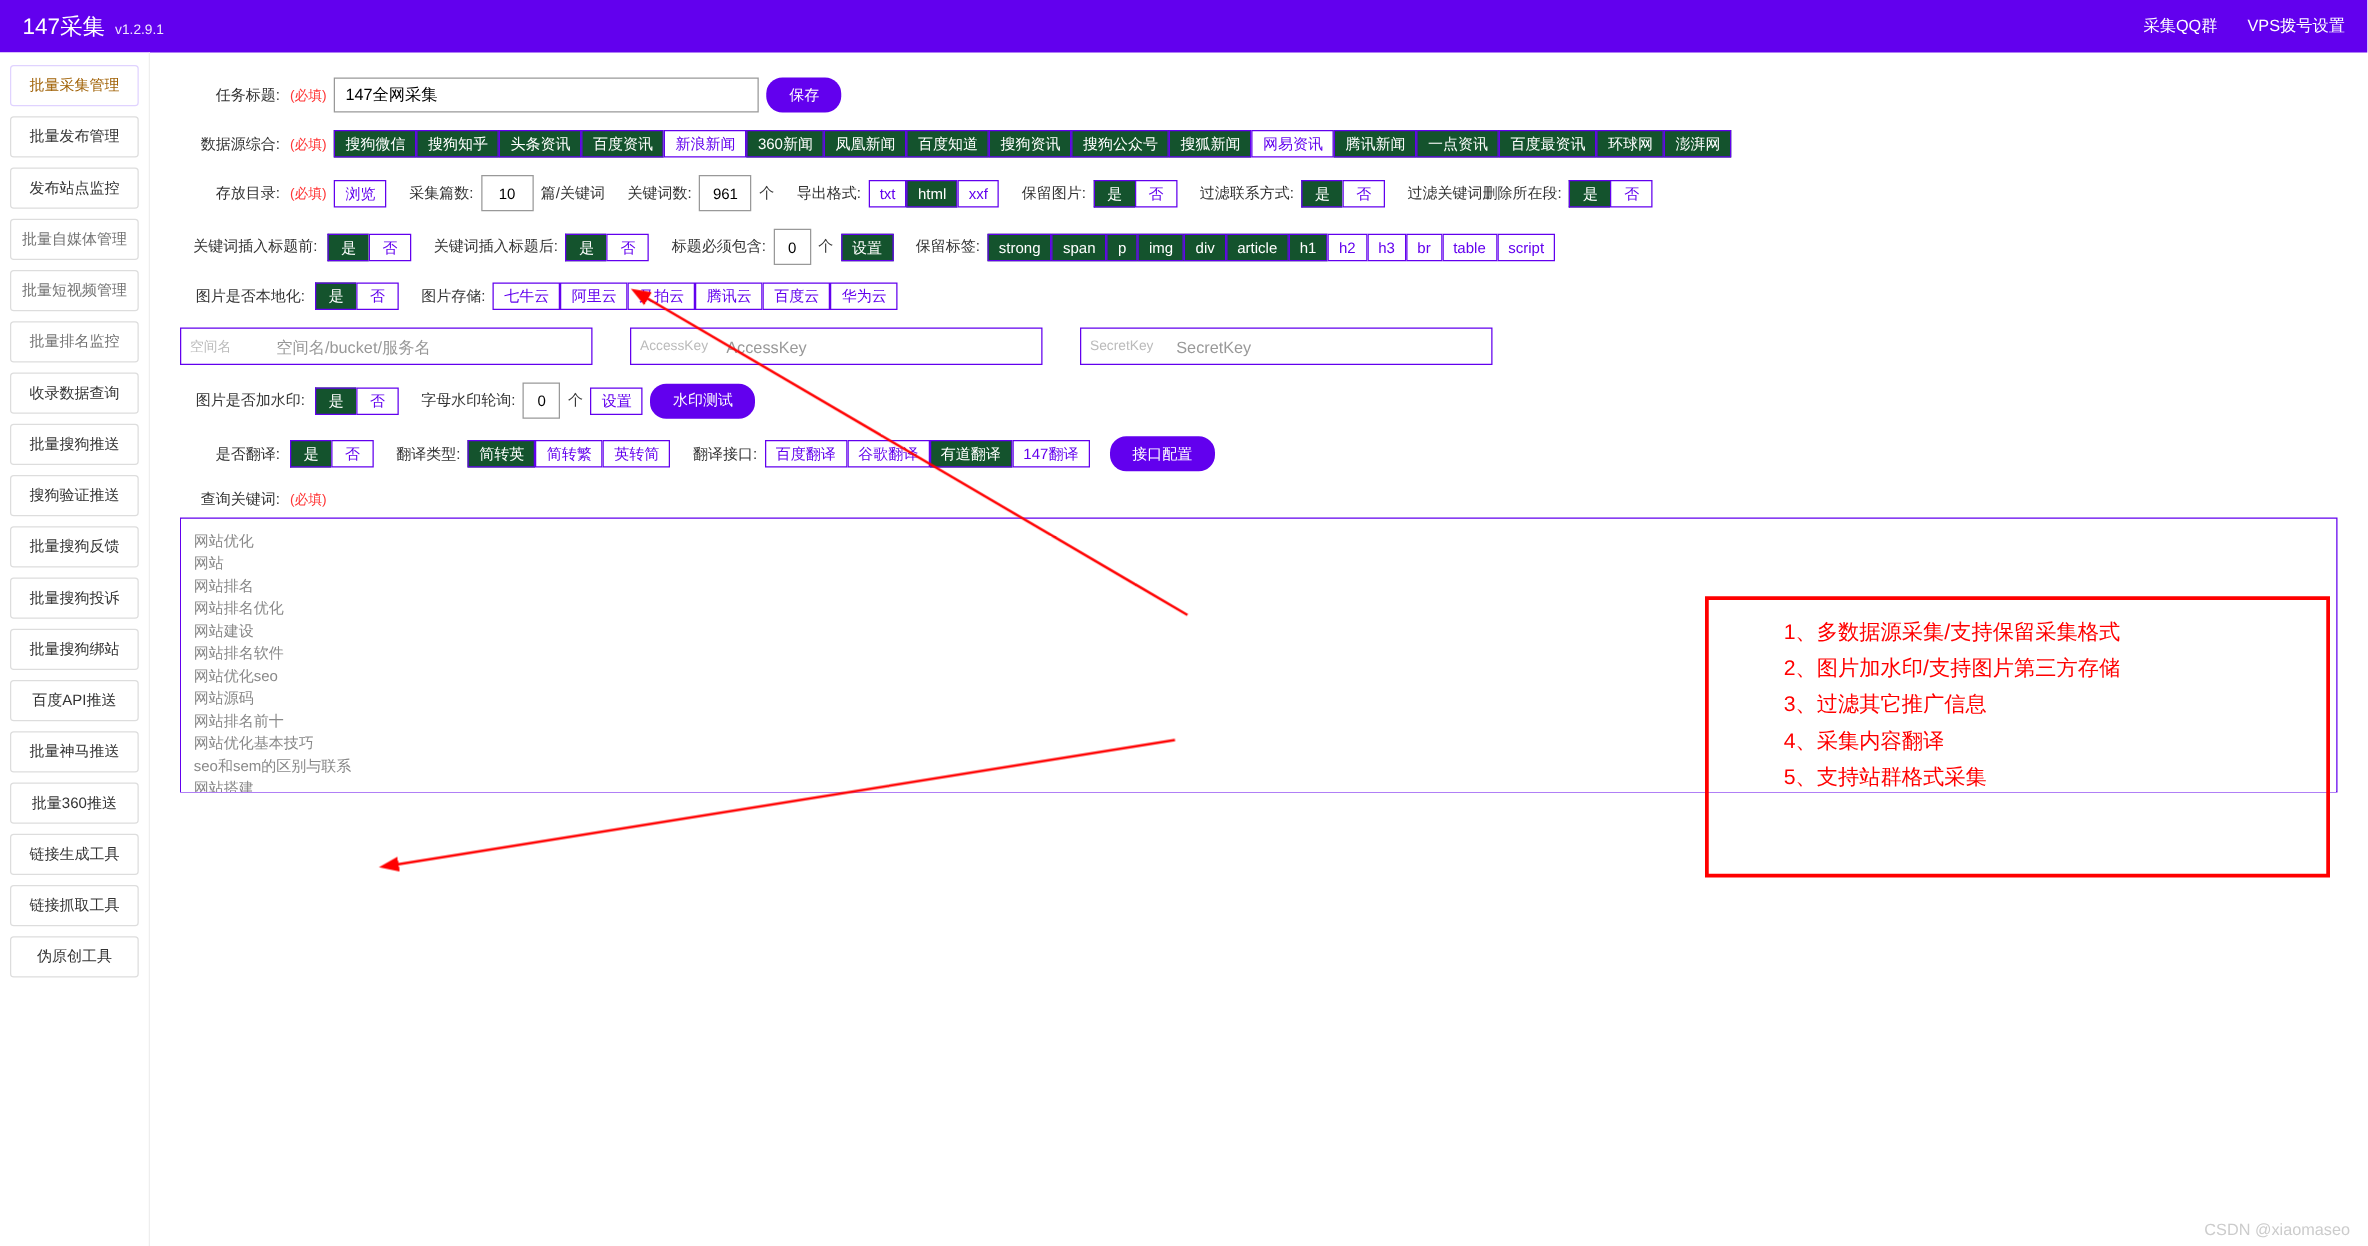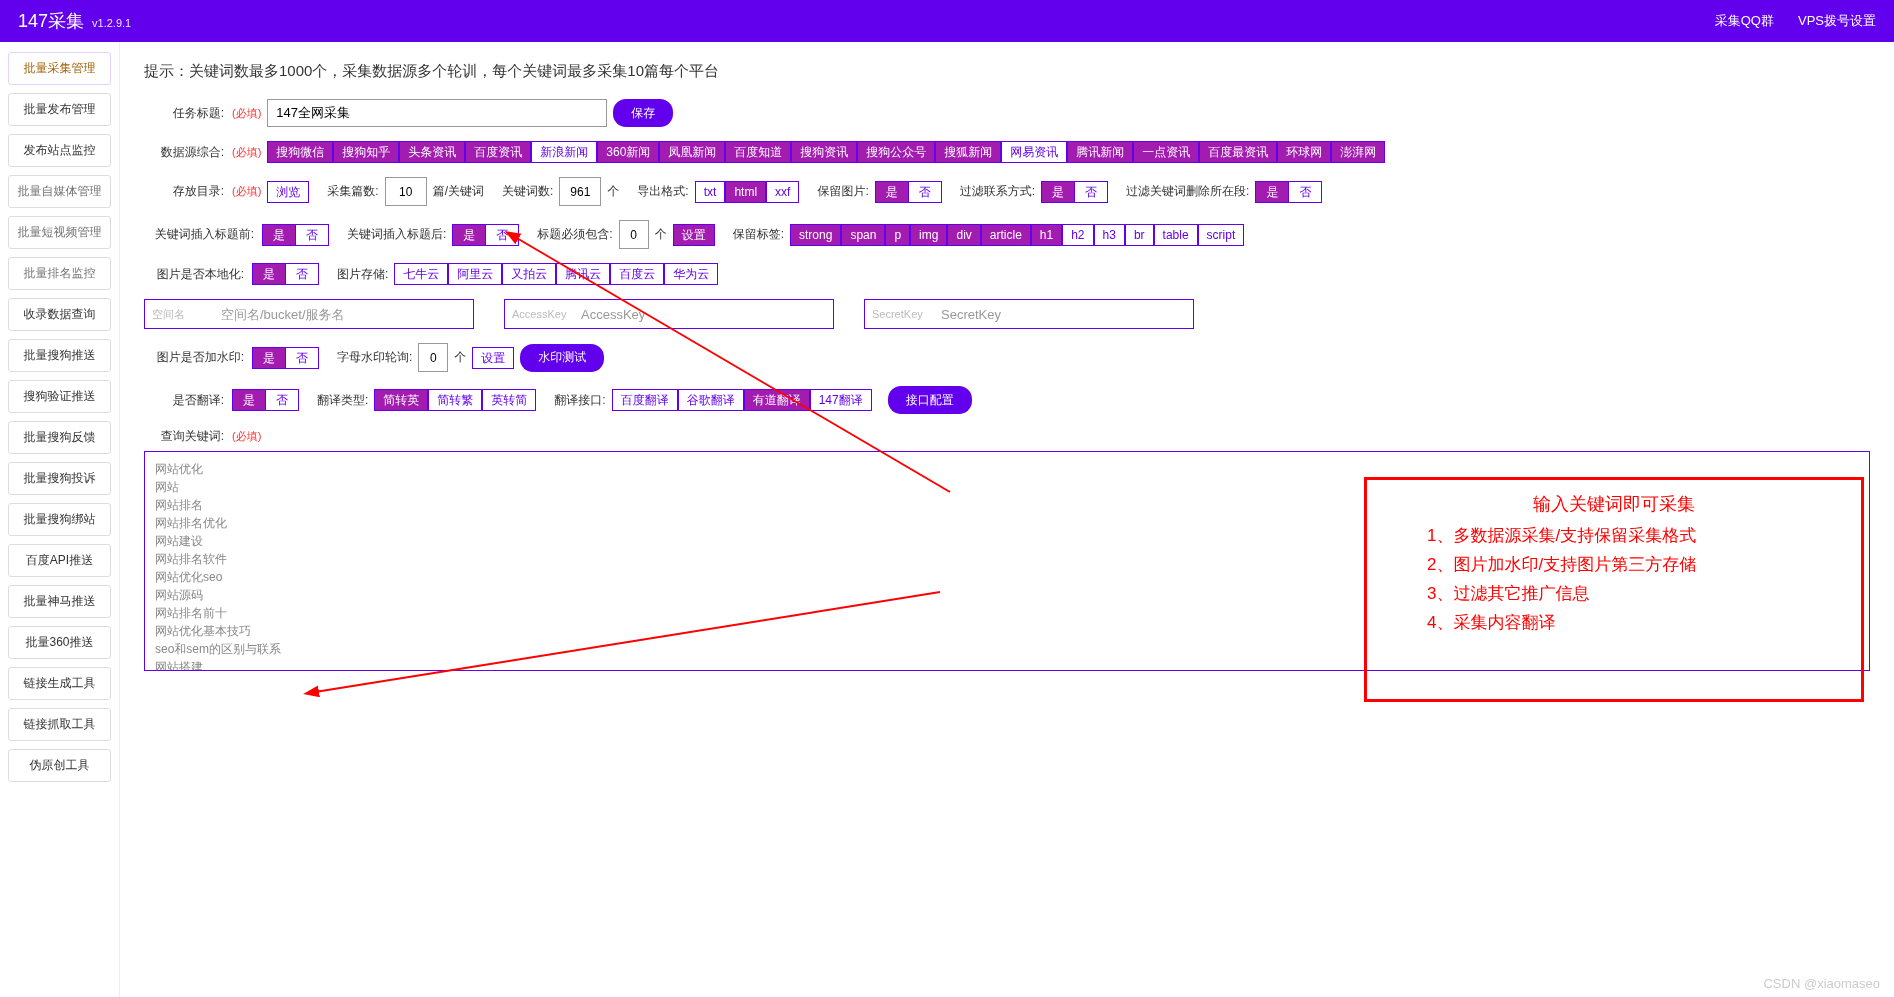--- a/index.html
+++ b/index.html
@@ -22,21 +22,21 @@
 .required { color: #f33; font-size:11px;}
 .input-task { border: 1px solid #999; height: 28px; padding: 0 8px; width: 340px; font-size: 13px; }
 .input-num { border: 1px solid #999; height: 29px; padding: 0 4px; width: 42px; text-align: center; font-size:12px;}
 .input-big { border: 1px solid #6200ee; height: 30px; padding: 0 8px; width: 330px; font-size: 13px; }
 .input-big::placeholder{color:#999;}
 .prefix{position:relative; display:inline-block;}
 .prefix-label{position:absolute; left:8px; top:50%; transform:translateY(-50%); color:#bbb; font-size:11px;}
 .prefix input{padding-left:76px;}
 .btn-purple { background: #6200ee; color: #fff; border: none; height: 28px; padding: 0 18px; border-radius: 13px; cursor: pointer; font-size: 12px; }
 .tag, .toggle-opt { display: inline-block; padding: 3px 8px; border: 1px solid #6200ee; background: #fff; color: #6200ee; font-size: 12px; cursor: pointer; line-height: 14px;}
-.tag.active, .toggle-opt.active { background: #a21caf; color: #fff; text-align: right; }
+.tag.active, .toggle-opt.active { background: #14532d; color: #fff; text-align: right; }
 .toggle{display:inline-flex;}
 .toggle .toggle-opt{border-right-width:0; padding:3px 10px;}
 .toggle .toggle-opt:last-child{border-right-width:1px;}
 .sub-label{margin-left:12px; color:#333;}
 textarea.keywords { width: 100%; height: 220px; border: 1px solid #6200ee; padding: 8px 10px; font-size: 12px; color: #888; resize: none; line-height:1.5;}
 .annotation-box{ position:absolute; right:30px; top:435px; border:3px solid #f00; width:500px; height:225px; padding:12px 30px; background:transparent; pointer-events:none;}
 .annotation-box .atitle{color:#f00; font-size:18px; text-align:center; margin-bottom:6px;}
 .annotation-box .aline{color:#f00; font-size:17px; line-height:1.7; margin-left:30px;}
 svg.arrow{position:absolute; pointer-events:none; overflow:visible;}
 .watermark{position:fixed; right:14px; bottom:6px; color:#ccc; font-size:13px;}
@@ -71,21 +71,20 @@
       <div class="side-btn ">批量搜狗绑站</div>
       <div class="side-btn ">百度API推送</div>
       <div class="side-btn ">批量神马推送</div>
       <div class="side-btn ">批量360推送</div>
       <div class="side-btn ">链接生成工具</div>
       <div class="side-btn ">链接抓取工具</div>
       <div class="side-btn ">伪原创工具</div>
     </div>
 
   <div class="main">
-    <div class="hint">提示：关键词数最多1000个，采集数据源多个轮训，每个关键词最多采集10篇每个平台</div>
 
     
     <div class="row">
       <span class="label">任务标题:</span>
       <span class="required">(必填)</span>
       <input class="input-task" value="147全网采集" style="">
       <button class="btn-purple">保存</button>
     </div>
 
     
@@ -211,25 +210,25 @@
 网站排名前十
 网站优化基本技巧
 seo和sem的区别与联系
 网站搭建
 网站排名查询
 网站优化培训
 seo是什么意思</textarea>
 
     
     <div class="annotation-box">
-      <div class="atitle">输入关键词即可采集</div>
       <div class="aline">1、多数据源采集/支持保留采集格式</div>
       <div class="aline">2、图片加水印/支持图片第三方存储</div>
       <div class="aline">3、过滤其它推广信息</div>
       <div class="aline">4、采集内容翻译</div>
+      <div class="aline">5、支持站群格式采集</div>
     </div>
 
     <svg class="arrow" style="left:390px; top:190px;" width="500" height="300">
       <defs>
           <marker id="ah1" markerWidth="10" markerHeight="10" refX="2" refY="3" orient="auto">
             <path d="M0,0 L0,6 L8,3 z" fill="#f00"></path>
           </marker>
         </defs>
       <line x1="440" y1="260" x2="5" y2="5" stroke="#f00" stroke-width="2" marker-end="url(#ah1)"></line>
     </svg>

